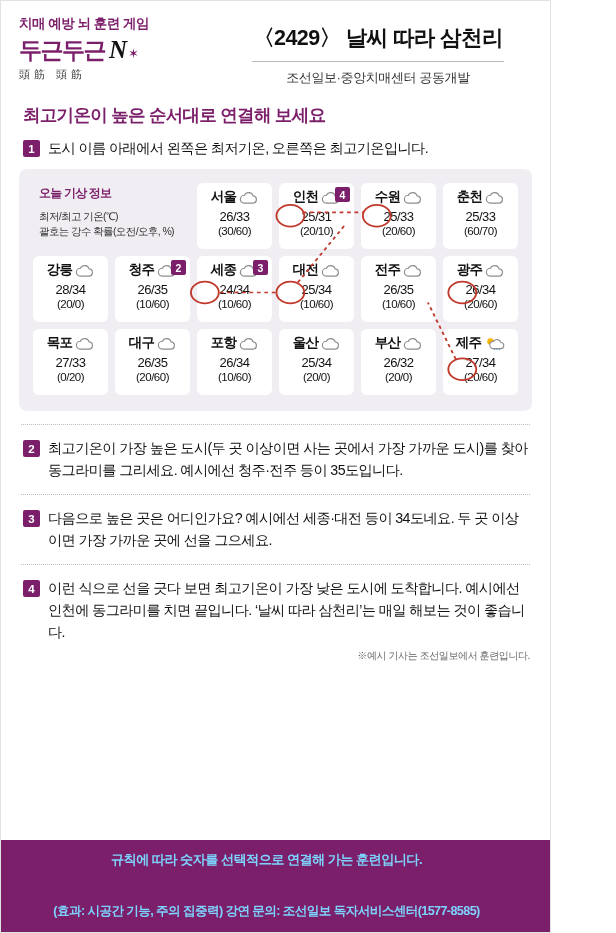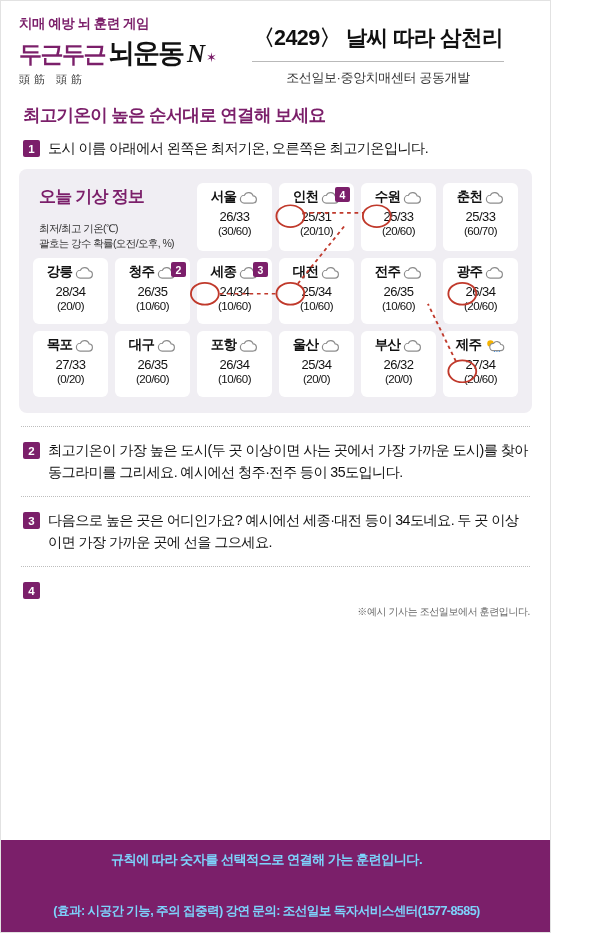--- a/index.html
+++ b/index.html
@@ -143,25 +143,25 @@
   .panel-grid {
     display: grid;
     grid-template-columns: repeat(6, 1fr);
     gap: 7px;
   }
   .panel-title-cell {
     grid-column: span 2;
     padding: 2px 4px 0 6px;
   }
   .panel-title {
-    font-size: 17px;
+    font-size: 12px;
     font-weight: bold;
     color: #7b1f6a;
     letter-spacing: -0.8px;
-    margin-bottom: 13px;
+    margin-bottom: 7px;
   }
   .panel-legend {
     font-size: 10.5px;
     color: #333;
     line-height: 1.45;
     letter-spacing: -0.6px;
   }
   .city {
     background: #ffffff;
     border-radius: 6px;
@@ -255,21 +255,20 @@
 </head>
 <body>
 
 <div class="page">
 
   <div class="header">
     <div class="brand">
       <div class="brand-tag">치매 예방 뇌 훈련 게임</div>
       <div class="brand-logo-row">
         <span class="brand-logo-a">두근두근</span>
-        <span class="brand-logo-b">뇌운동</span>
         <span class="brand-logo-n">N</span>
         <span class="brand-star">✶</span>
       </div>
       <div class="brand-sub">頭筋 頭筋</div>
     </div>
     <div class="header-right">
       <div class="title-main">〈2429〉 날씨 따라 삼천리</div>
       <div class="title-rule"></div>
       <div class="title-sub">조선일보·중앙치매센터 공동개발</div>
     </div>
@@ -539,20 +538,21 @@
 
   <div class="step">
     <div class="step-num">3</div>
     <div class="step-text">다음으로 높은 곳은 어디인가요? 예시에선 세종·대전 등이 34도네요. 두 곳 이상이면  가장 가까운 곳에 선을 그으세요.</div>
   </div>
 
   <div class="dotline"></div>
 
   <div class="step">
     <div class="step-num">4</div>
+    <div class="step-text">이런 식으로 선을 긋다 보면 최고기온이 가장 낮은 도시에 도착합니다. 예시에선 인천에 동그라미를 치면 끝입니다. ‘날씨 따라 삼천리’는 매일 해보는 것이 좋습니다.</div>
   </div>
 
   <div class="note">※예시 기사는 조선일보에서 훈련입니다.</div>
 
   <div class="footer">
     <div class="footer-l1">규칙에 따라 숫자를 선택적으로 연결해 가는 훈련입니다.</div>
     <div class="footer-l2">(효과: 시공간 기능, 주의 집중력) 강연 문의: 조선일보 독자서비스센터(1577-8585)</div>
   </div>
 
 </div>

